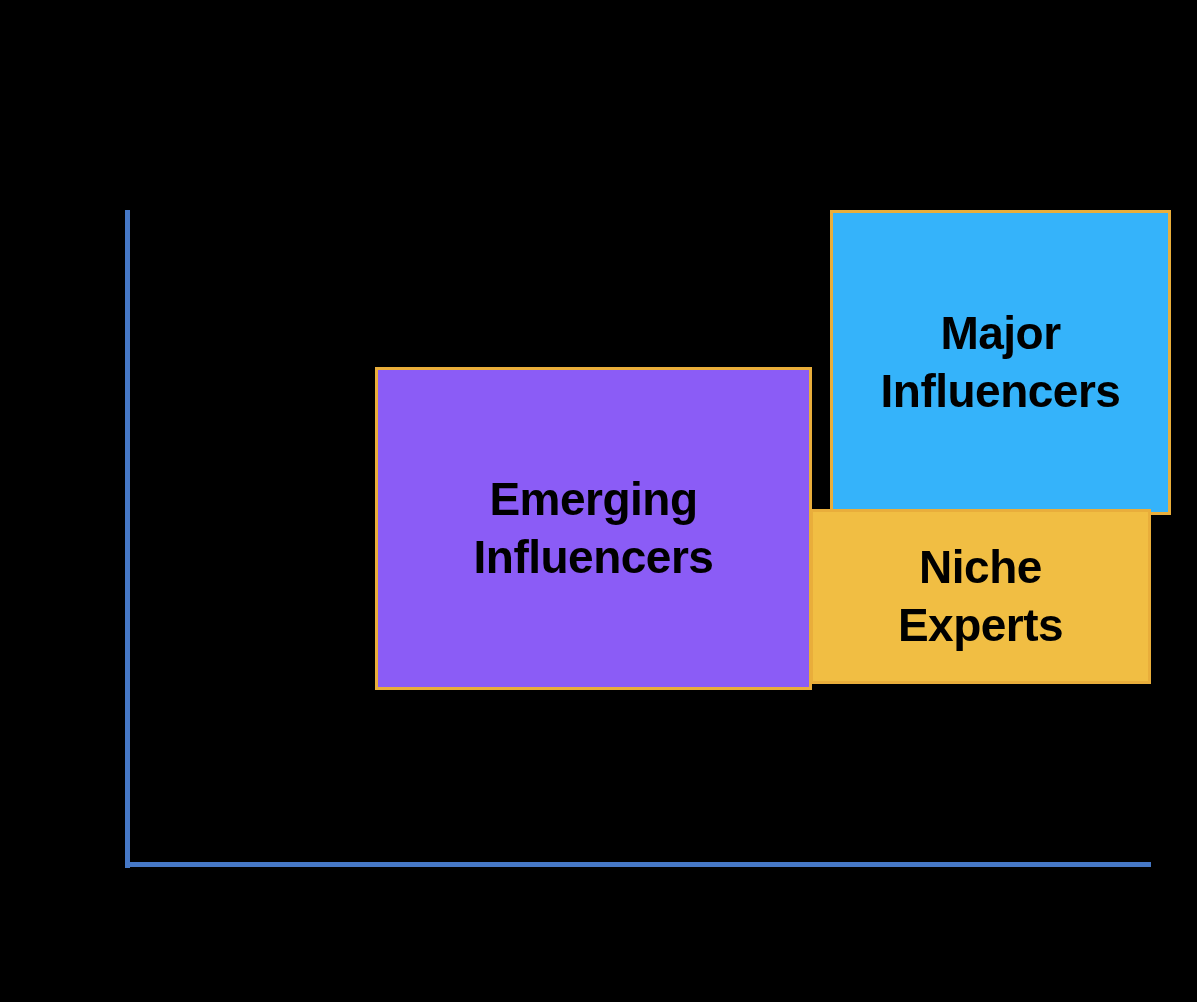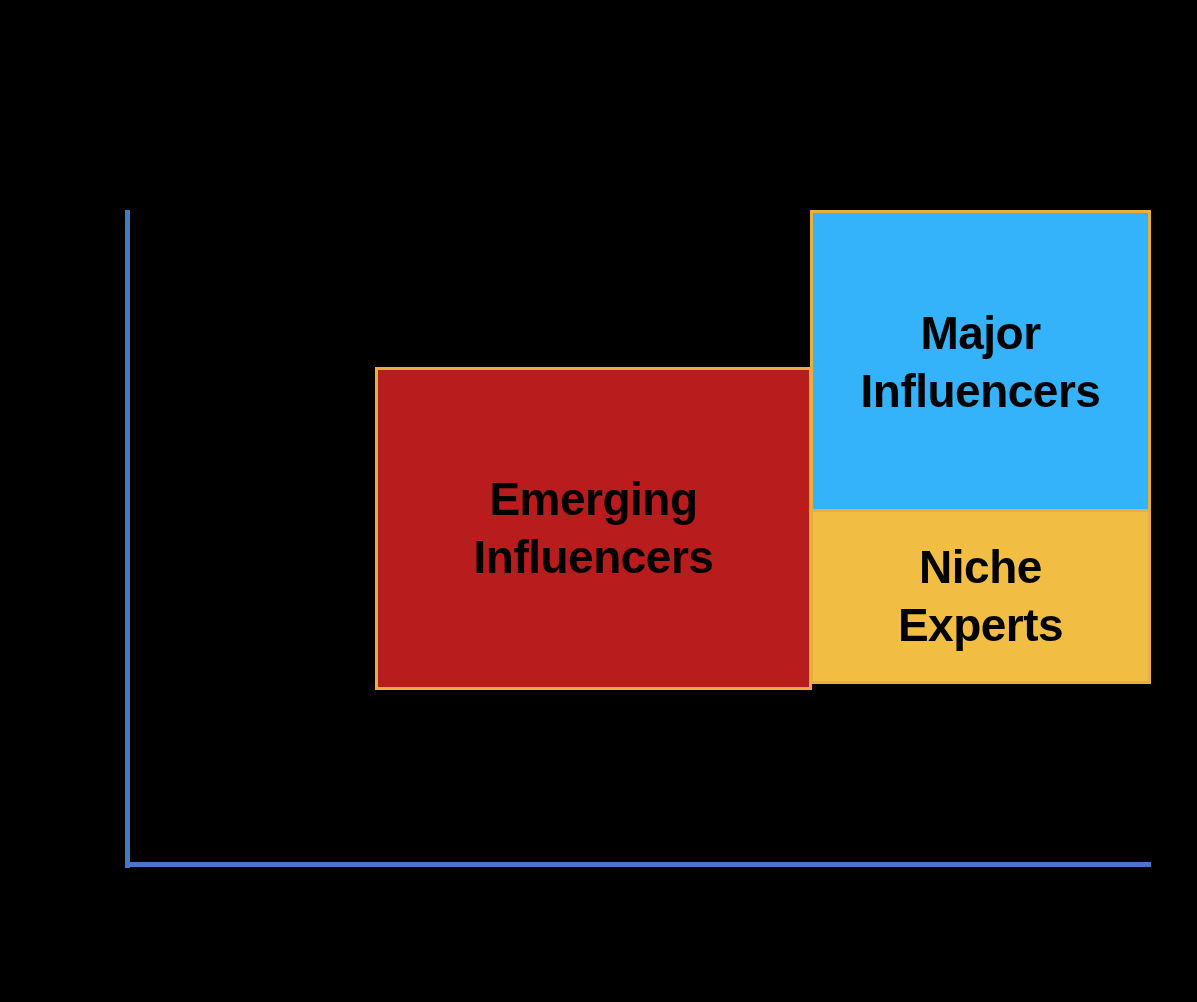--- a/index.html
+++ b/index.html
@@ -46,21 +46,21 @@
       letter-spacing: -0.5px;
     }
     .box-emerging {
       left: 375px;
       top: 367px;
       width: 437px;
       height: 323px;
       z-index: 1;
     }
     .box-major {
-      left: 810px;
+      left: 830px;
       top: 210px;
       width: 341px;
       height: 305px;
       z-index: 2;
     }
     .box-niche {
       left: 810px;
       top: 509px;
       width: 341px;
       height: 175px;
@@ -69,21 +69,21 @@
   </style>
 </head>
 <body>
 
 <div class="canvas" style="background-color: rgb(0, 0, 0);">
 
   <div class="axis y-axis" style="background-color: rgb(70, 120, 198);"></div>
 
   <div class="axis x-axis" style="background-color: rgb(70, 120, 198);"></div>
 
-  <div class="box box-emerging" style="background-color: #b91c1c; border-color: rgb(233, 174, 59);">
+  <div class="box box-emerging" style="background-color: #8b5cf6; border-color: rgb(233, 174, 59);">
     <div class="box-label" style="color: rgb(0, 0, 0);">Emerging
 Influencers</div>
   </div>
 
   <div class="box box-major" style="background-color: rgb(53, 179, 250); border-color: rgb(233, 174, 59);">
     <div class="box-label" style="color: rgb(0, 0, 0);">Major
 Influencers</div>
   </div>
 
   <div class="box box-niche" style="background-color: rgb(241, 190, 67); border-color: rgb(233, 174, 59);">

